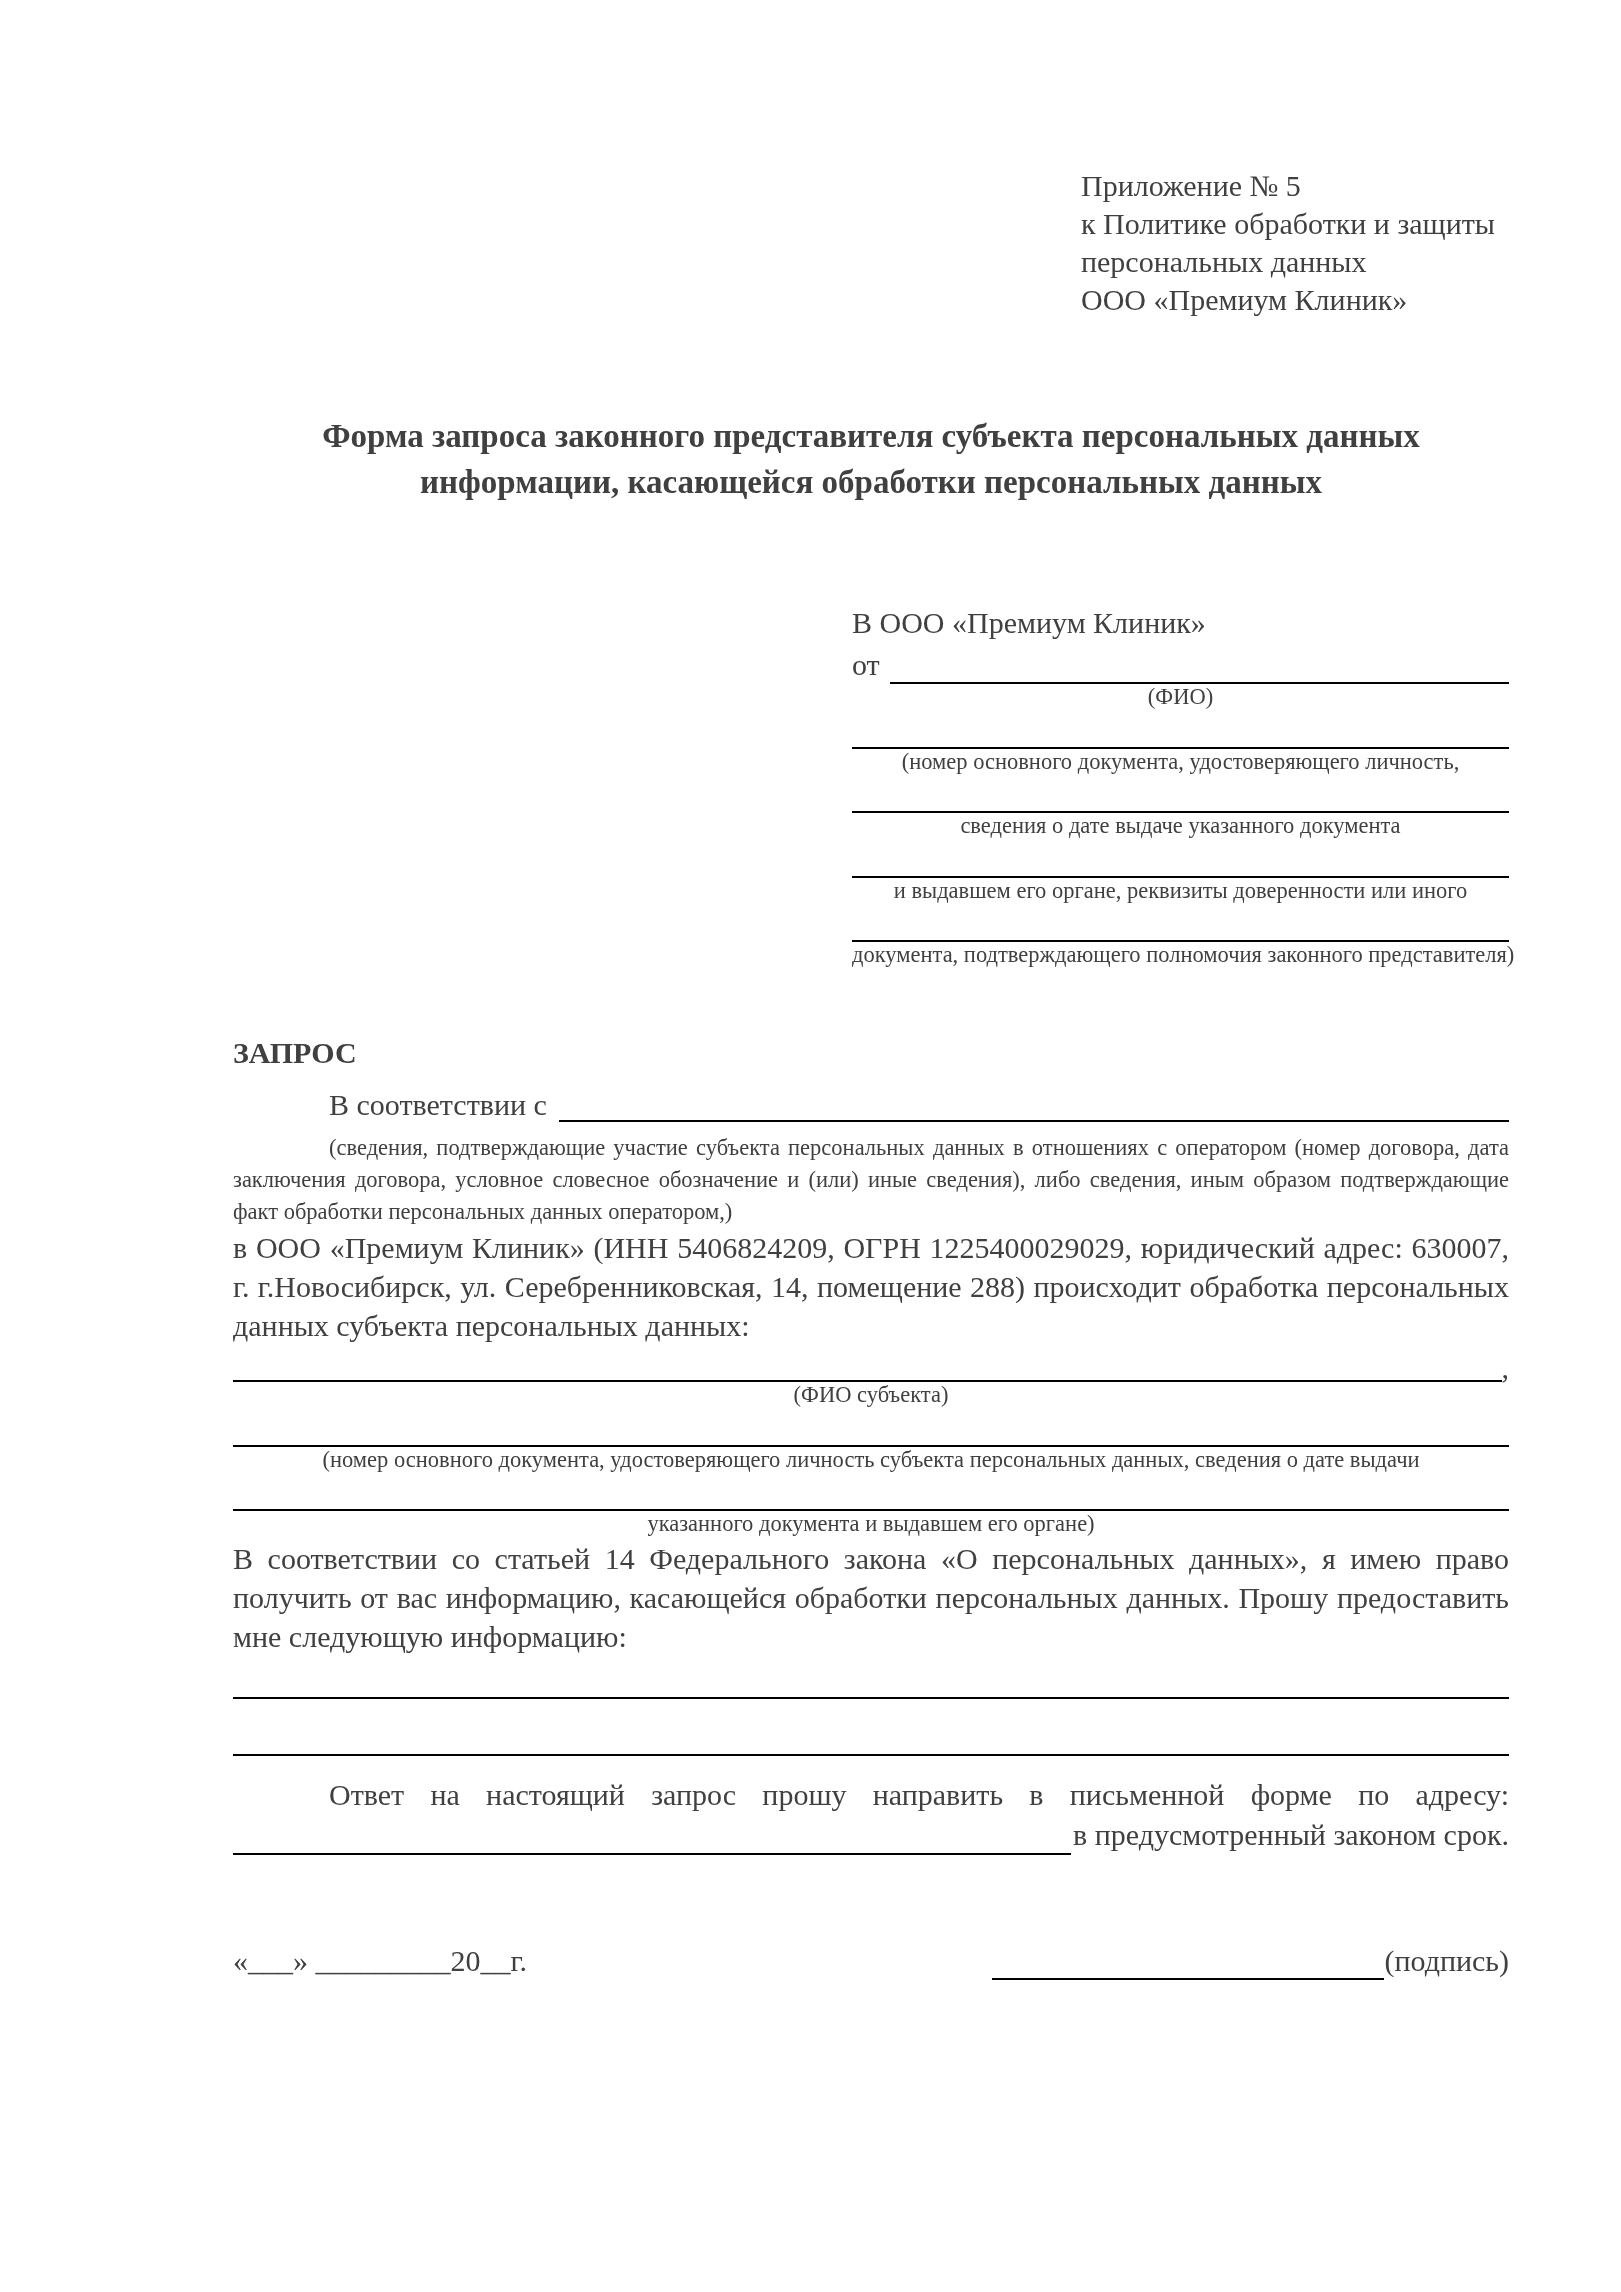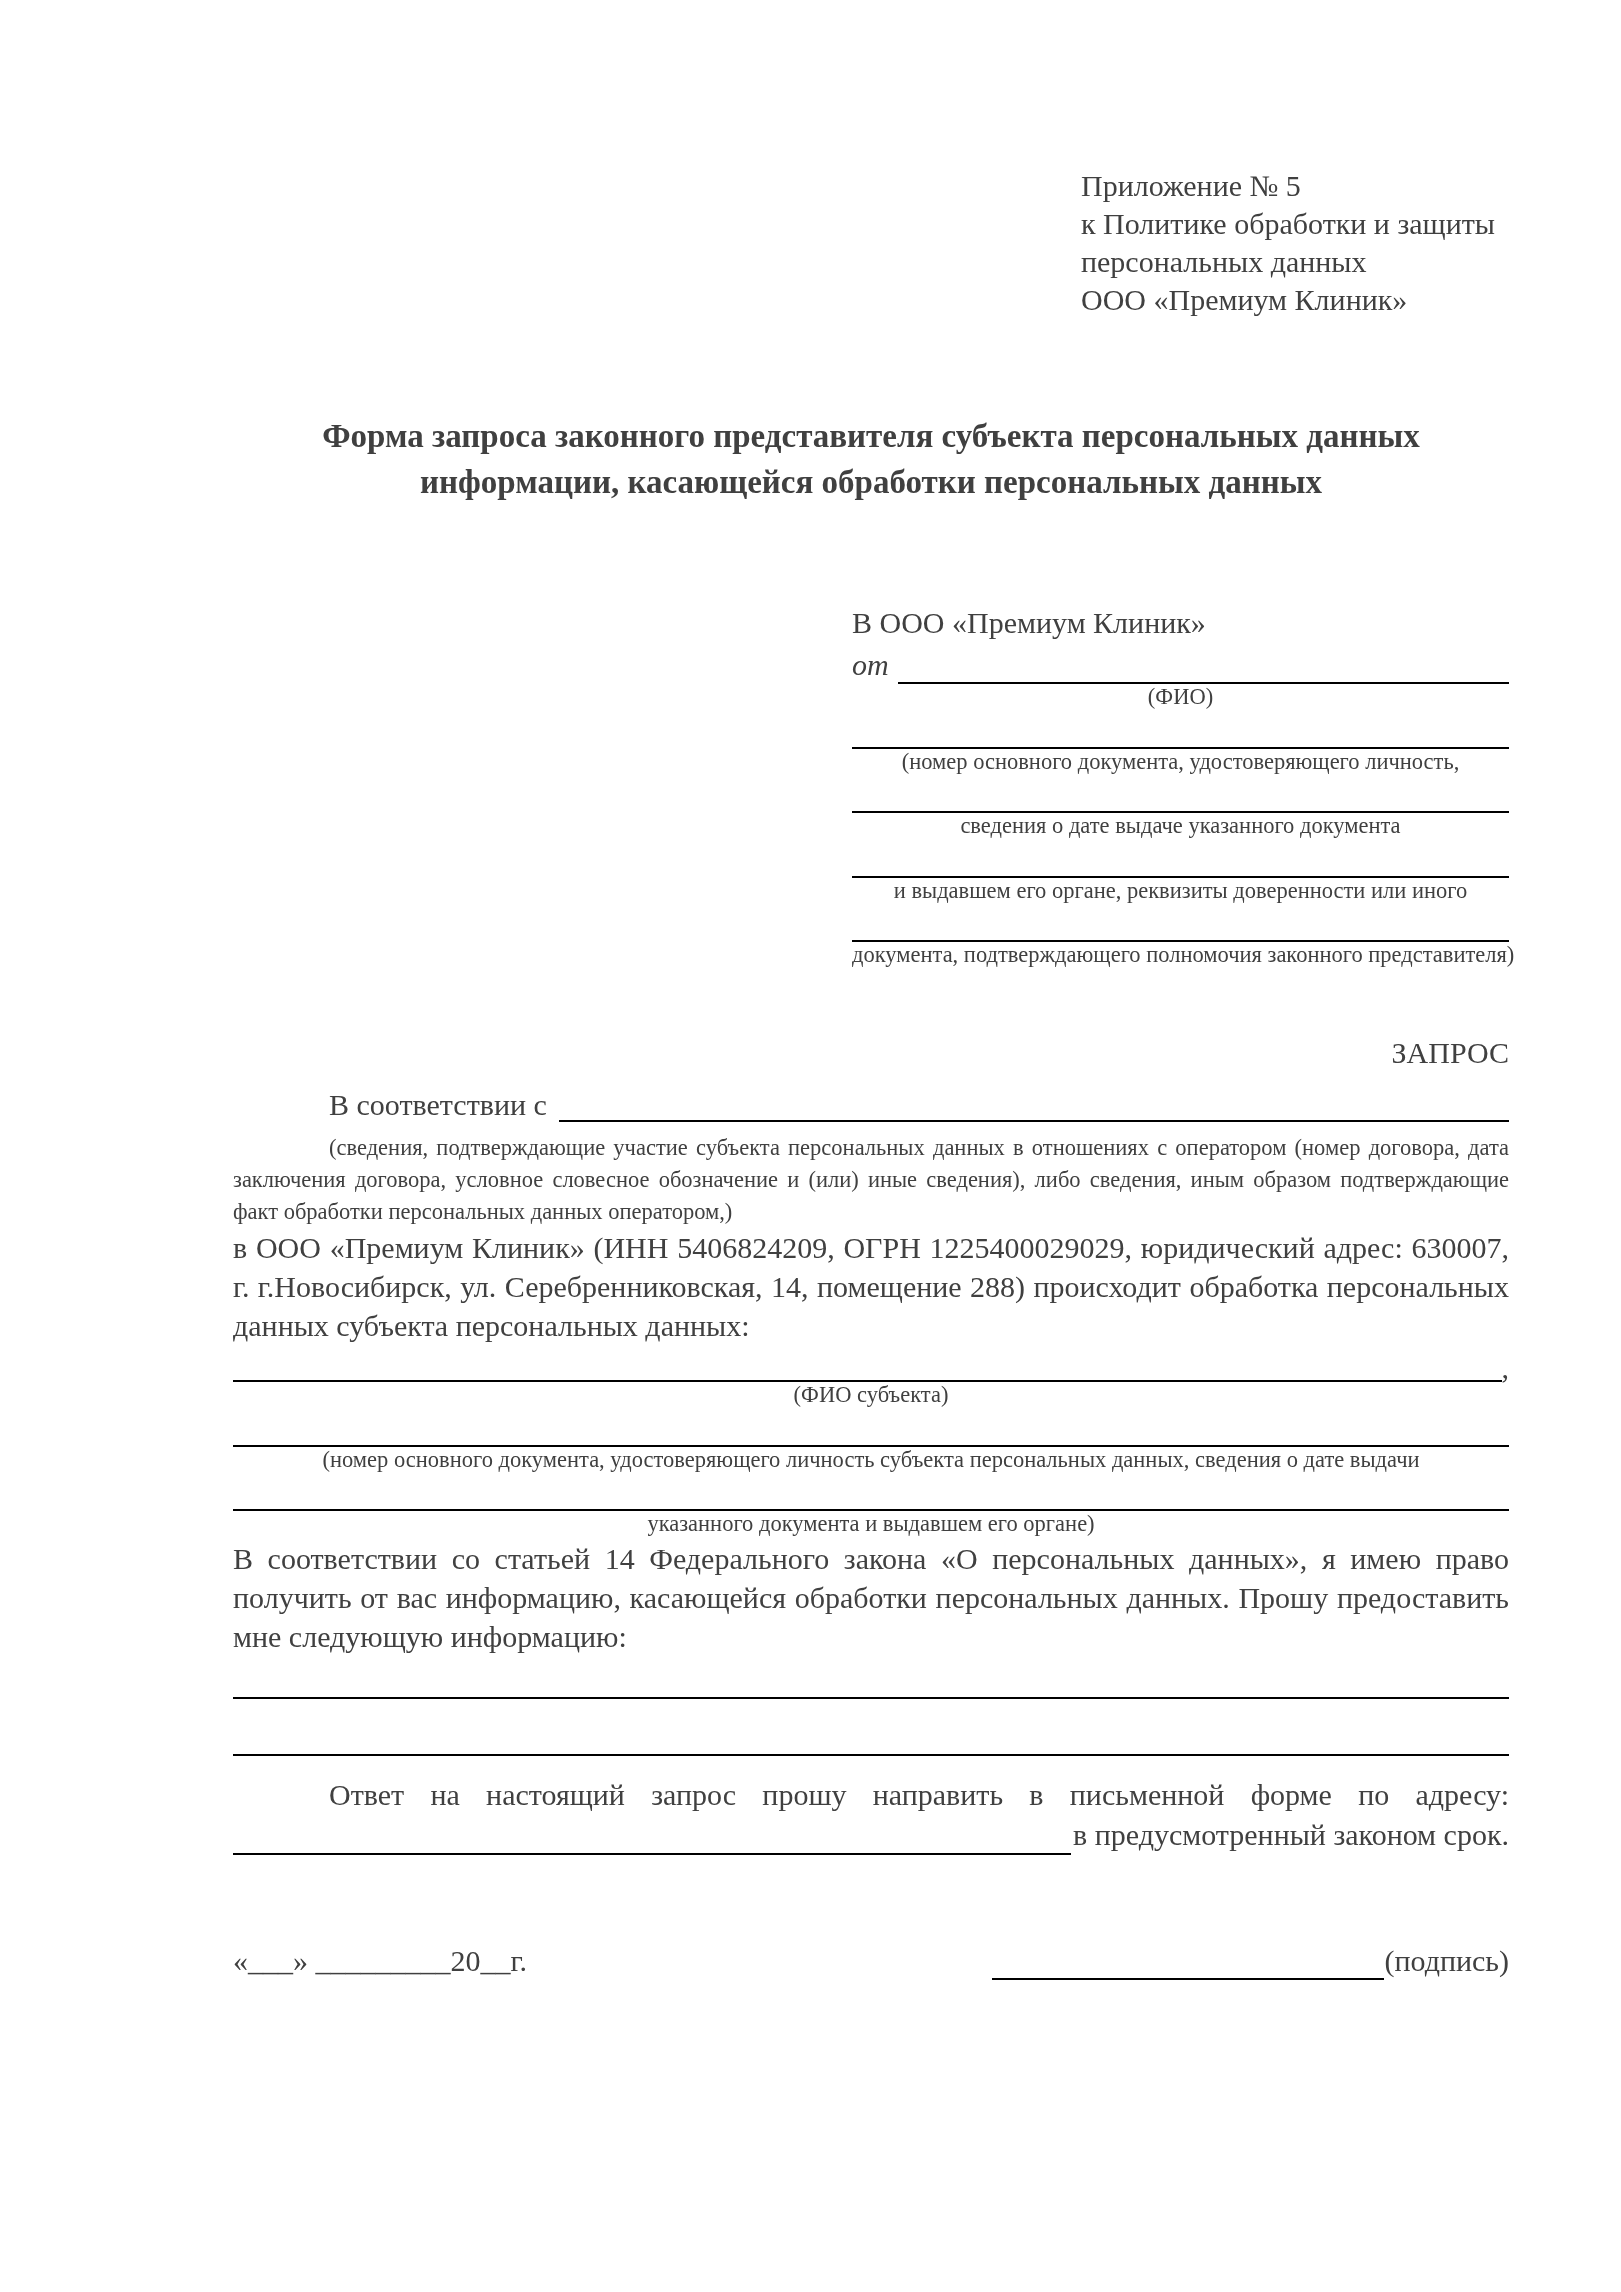--- a/index.html
+++ b/index.html
@@ -26,35 +26,35 @@
     margin-top: 94px;
     text-align: center;
     font-weight: bold;
     font-size: 33px;
     line-height: 46px;
   }
 
   
   .addressee { margin-top: 98px; margin-left: 619px; }
   .addressee .org { line-height: 39px; }
-  .from-row { display: flex; align-items: flex-end; height: 42px; font-style: italic; }
+  .from-row { display: flex; align-items: flex-end; height: 42px; }
   .from-row .label { white-space: nowrap; padding-right: 9.8px; }
   .fill-line { flex: 1 1 auto; border-bottom: 2.9px solid #000000; height: 100%; }
   .from-row .fill-line { height: 37px; }
 
   .caption {
     font-size: 22.5px;
     line-height: 25.5px;
     text-align: center;
     white-space: nowrap;
   }
   .field { border-bottom: 2.9px solid #000000; height: 37px; }
 
   
-  .request-heading { margin-top: 65px; text-align: right; line-height: 39px; }
+  .request-heading { margin-top: 65px; text-align: left; line-height: 39px; font-weight: bold; }
 
   .intro-row { display: flex; align-items: flex-start; height: 43px; margin-top: 13.7px; padding-left: 96px; }
   .intro-row .label { white-space: nowrap; padding-right: 11.8px; }
   .intro-row .fill-line { height: 35px; }
 
   .small-par {
     margin-top: 3.9px;
     font-size: 22.5px;
     line-height: 32px;
     text-align: justify;

